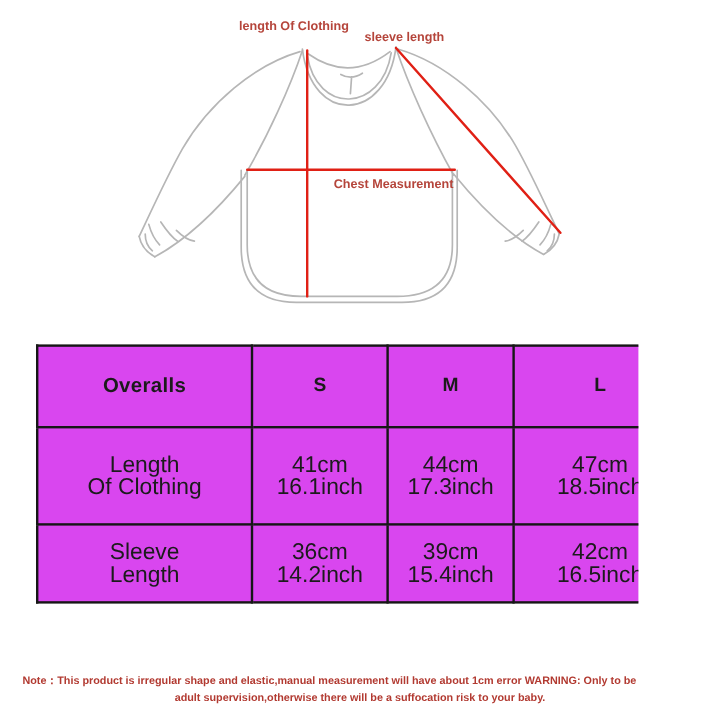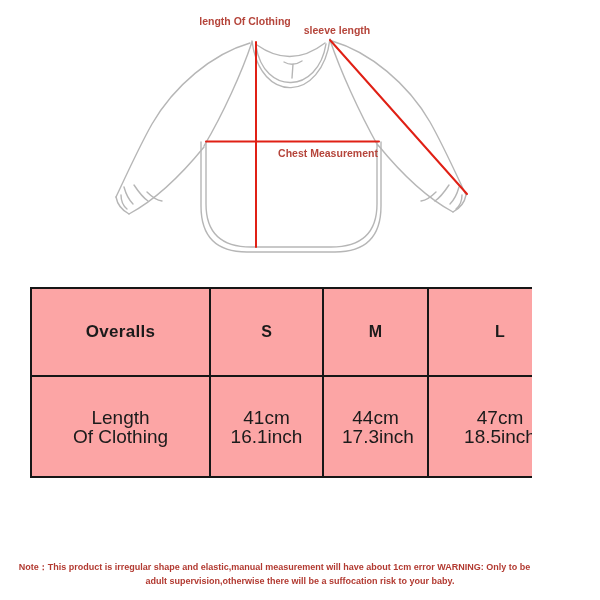--- a/index.html
+++ b/index.html
@@ -32,22 +32,22 @@
     top: 287px;
     width: 541px;
     border-collapse: collapse;
     table-layout: fixed;
     color: #1b1b1b;
   }
   .size-table td, .size-table th {
     border: 2px solid #161616;
     text-align: center;
     vertical-align: middle;
-    padding: 18px;
-    background: #fca5a5;
+    padding: 8px;
+    background: #d946ef;
     margin-left: 20px;
   }
   .size-table tr.header-row th { height: 50px; }
   .size-table tr.row-1 td { height: 63px; }
   .size-table tr.row-2 td { height: 65px; }
   .size-table tr.row-3 td { height: 47px; }
 
   .size-table th.overalls {
     font-size: 17px;
     font-weight: bold;
@@ -149,18 +149,36 @@
           <div class="cell-line">44cm</div>
           <div class="cell-line">17.3inch</div>
         </td>
         <td>
           <div class="cell-line">47cm</div>
           <div class="cell-line">18.5inch</div>
         </td>
       </tr>
 
 
+      <tr class="row-3">
+        <td>
+          <div class="cell-line">Sleeve</div>
+          <div class="cell-line">Length</div>
+        </td>
+        <td>
+          <div class="cell-line">36cm</div>
+          <div class="cell-line">14.2inch</div>
+        </td>
+        <td>
+          <div class="cell-line">39cm</div>
+          <div class="cell-line">15.4inch</div>
+        </td>
+        <td>
+          <div class="cell-line">42cm</div>
+          <div class="cell-line">16.5inch</div>
+        </td>
+      </tr>
     </tbody>
   </table>
 
   <div class="note">Note：This product is irregular shape and elastic,manual measurement will have about 1cm error WARNING: Only to be used under adult supervision,otherwise there will be a suffocation risk to your baby.</div>
 
 </div>
 
 </body></html>

